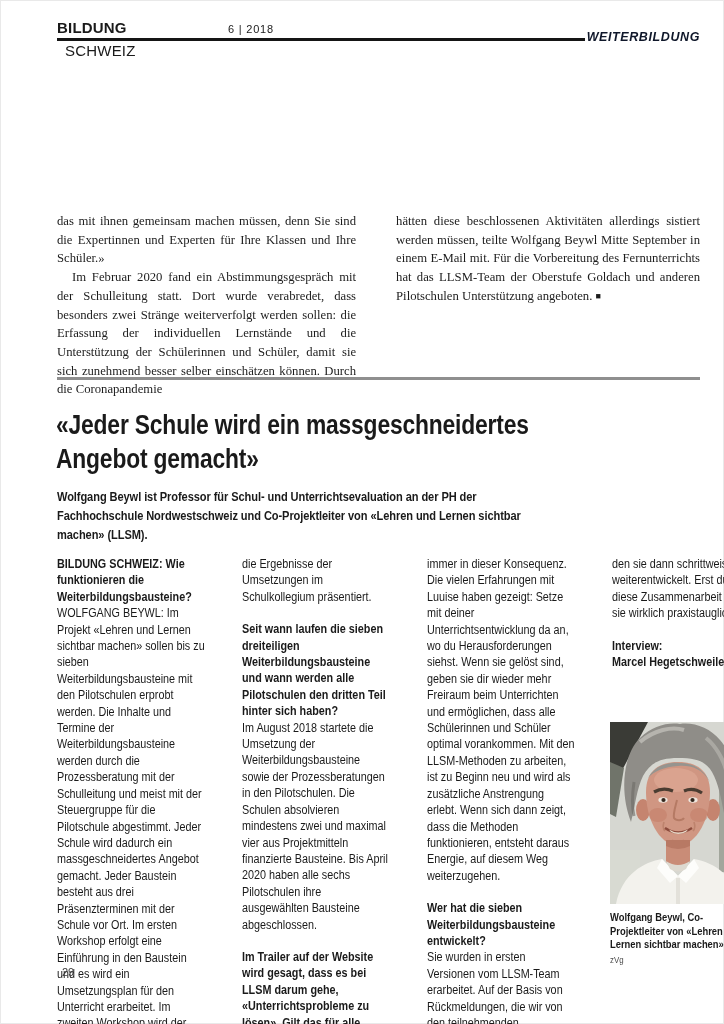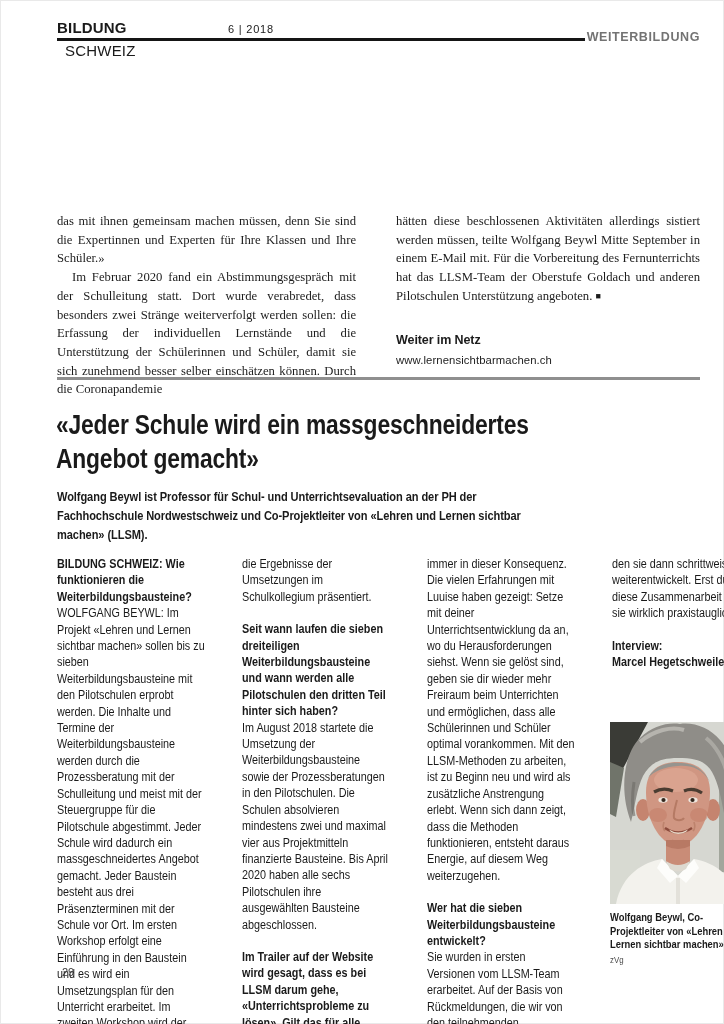--- a/index.html
+++ b/index.html
@@ -54,34 +54,30 @@
 </head>
 <body>
 
 <div class="page">
 
   <div class="hdr">
     <div class="mast1">BILDUNG</div>
     <div class="hdr-rule"></div>
     <div class="mast2">SCHWEIZ</div>
     <div class="issue">6 | 2018</div>
-    <div class="section-tag" style="color: #737373;">WEITERBILDUNG</div>
+    <div class="section-tag" style="color: #0f172a; font-style: italic;">WEITERBILDUNG</div>
   </div>
 
   <div class="top-art">
     <div class="ca">
       <p>das mit ihnen gemeinsam machen müssen, denn Sie sind die Expertinnen und Experten für Ihre Klassen und Ihre Schüler.»</p>
       <p class="indent">Im Februar 2020 fand ein Abstimmungsgespräch mit der Schulleitung statt. Dort wurde verabredet, dass besonders zwei Stränge weiterverfolgt werden sollen: die Erfassung der individuellen Lernstände und die Unterstützung der Schülerinnen und Schüler, damit sie sich zunehmend besser selber einschätzen können. Durch die Coronapandemie</p>
     </div>
     <div class="cb">
       <p><span>hätten diese beschlossenen Aktivitäten allerdings sistiert werden müssen, teilte Wolfgang Beywl Mitte September in einem E-Mail mit. Für die Vorbereitung des Fernunterrichts hat das LLSM-Team der Oberstufe Goldach und anderen Pilotschulen Unterstützung angeboten.</span>&nbsp;<span class="endmark">■</span></p>
-      <div class="netz">
-        <div class="netz-h">Weiter im Netz</div>
-        <div class="netz-url">www.lernensichtbarmachen.ch</div>
-      </div>
     </div>
   </div>
 
   <div class="mid-rule"></div>
 
   <h1 class="headline" style="margin:0;">
     <span>«Jeder Schule wird ein massgeschneidertes</span>
     <span>Angebot gemacht»</span>
   </h1>
   <div class="lead">Wolfgang Beywl ist Professor für Schul- und Unterrichtsevaluation an der PH der Fachhochschule Nordwestschweiz und Co-Projektleiter von «Lehren und Lernen sichtbar machen» (LLSM).</div>

